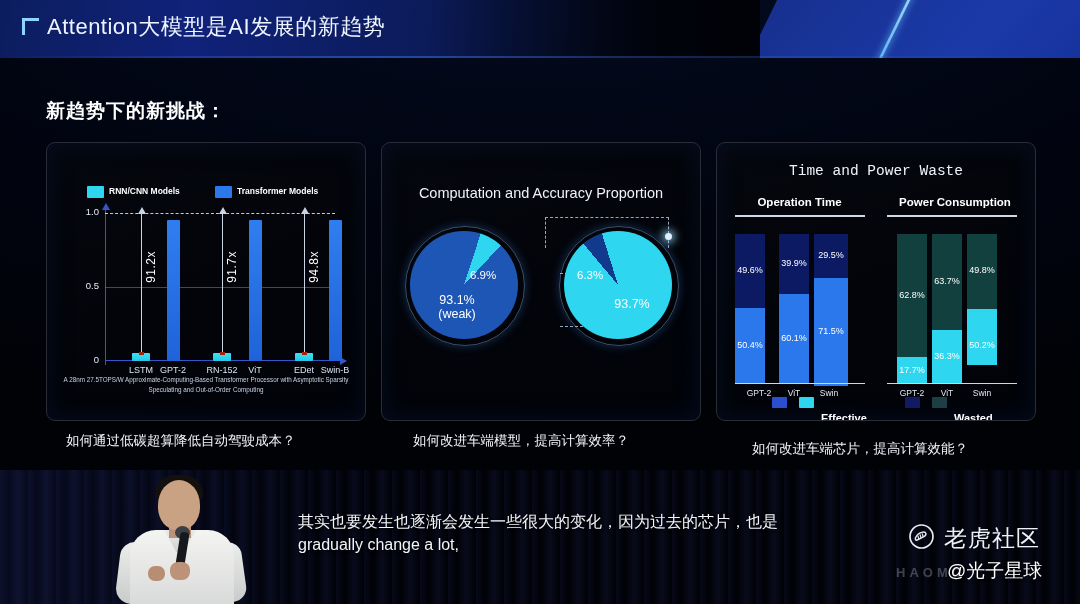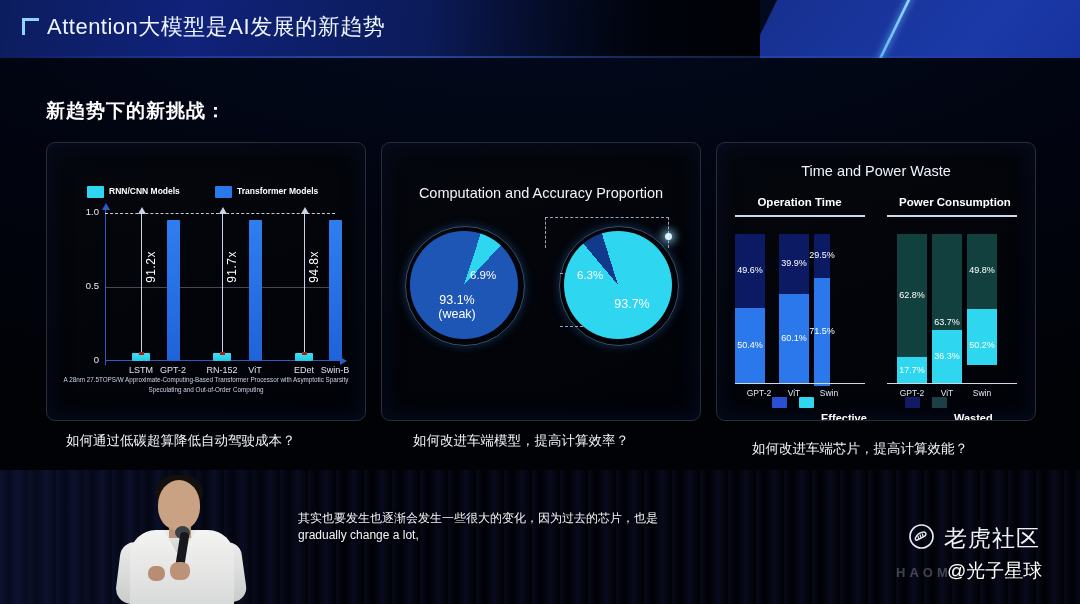--- a/index.html
+++ b/index.html
@@ -89,21 +89,21 @@
   .pie-min{position:absolute;font-size:11.5px;color:#ffffff;white-space:nowrap;}
   .dash-top{position:absolute;left:163px;top:74px;width:122px;height:30px;
             border:1px dashed #9aa6bb;border-bottom:none;}
   .dash-mid{position:absolute;left:178px;top:130px;width:52px;height:52px;
             border:1px dashed #9aa6bb;border-left:none;}
   .spark{position:absolute;left:283px;top:90px;width:7px;height:7px;border-radius:50%;
          background:#dff1ff;box-shadow:0 0 8px 3px rgba(150,220,255,.8);}
 
   
   .c3-title{position:absolute;left:0;top:20px;width:318px;text-align:center;
-            font-size:14.5px;color:#eef3fb;}
+            font-size:14.5px;color:#eef3fb;font-family:Liberation Mono, monospace;}
   .panel-title{position:absolute;top:53px;font-size:11.5px;font-weight:bold;color:#ffffff;
                text-align:center;}
   .panel-rule{position:absolute;top:72px;height:1.5px;background:#cfd8e6;}
   .seg{position:relative;width:100%;}
   .seg span{position:absolute;left:50%;transform:translateX(-50%);
             font-size:9px;color:#ffffff;white-space:nowrap;}
   .bar3{position:absolute;bottom:36px;}
   .base-rule{position:absolute;height:1.5px;background:#cfd8e6;}
   .xl3{position:absolute;font-size:8.5px;color:#e0e7f3;text-align:center;white-space:nowrap;}
   .c3-legend{position:absolute;left:0;bottom:9px;width:318px;height:14px;}
@@ -142,21 +142,21 @@
            background:#17181c;transform:rotate(9deg);}
   .spk-mic-top{position:absolute;left:63px;top:56px;width:15px;height:13px;border-radius:50%;
            background:#3b4046;}
   .spk-hand{position:absolute;left:58px;top:92px;width:20px;height:18px;border-radius:8px;
            background:#bc9278;}
   .spk-hand2{position:absolute;left:36px;top:96px;width:17px;height:15px;border-radius:7px;
            background:#b78d73;}
 
   
   .sub{position:absolute;left:298px;top:510px;width:600px;}
-  .sub-l{font-size:12px;color:#f3f5f9;line-height:1.45;white-space:nowrap;
+  .sub-l{font-size:16px;color:#f3f5f9;line-height:1.45;white-space:nowrap;
          text-shadow:0 1px 3px rgba(0,0,0,.9);}
 
   
   .wm{position:absolute;left:896px;top:565px;font-size:13px;letter-spacing:4px;
       color:rgba(190,200,215,.32);font-weight:bold;}
   .logo{position:absolute;left:908px;top:523px;display:flex;gap:9px;}
   .logo-txt{font-size:23px;color:#eef2f8;letter-spacing:1px;}
   .handle{position:absolute;left:947px;top:558px;font-size:19px;color:#ffffff;
           text-shadow:0 1px 3px rgba(0,0,0,.85);}
 </style>
@@ -266,41 +266,41 @@
             <div class="xl3" style="left: 17px; bottom: 22px; width: 50px;">GPT-2</div>
             <div class="bar3" style="left: 62px; width: 30px; height: 150px;">
               <div class="seg" style="height: 59.85px; background: rgb(11, 26, 99);">
                 <span style="top: 23.925px;">39.9%</span>
               </div>
               <div class="seg" style="height: 90.15px; background: rgb(42, 120, 236);">
                 <span style="top: 39.075px;">60.1%</span>
               </div>
             </div>
             <div class="xl3" style="left: 52px; bottom: 22px; width: 50px;">ViT</div>
-            <div class="bar3" style="left: 97px; width: 16px; height: 150px; text-align: right;">
+            <div class="bar3" style="left: 97px; width: 34px; height: 150px; text-align: right;">
               <div class="seg" style="height: 44.25px; background: rgb(11, 26, 99);">
                 <span style="top: 16.125px;">29.5%</span>
               </div>
               <div class="seg" style="height: 107.25px; background: rgb(42, 120, 236);">
                 <span style="top: 47.625px;">71.5%</span>
               </div>
             </div>
             <div class="xl3" style="left: 87px; bottom: 22px; width: 50px;">Swin</div>
             <div class="bar3" style="left: 180px; width: 30px; height: 150px;">
               <div class="seg" style="height: 123.45px; background: rgb(18, 64, 63);">
                 <span style="top: 55.725px;">62.8%</span>
               </div>
               <div class="seg" style="height: 26.55px; background: rgb(46, 214, 239);">
                 <span style="top: 7.275px;">17.7%</span>
               </div>
             </div>
             <div class="xl3" style="left: 170px; bottom: 22px; width: 50px;">GPT-2</div>
             <div class="bar3" style="left: 215px; width: 30px; height: 150px;">
               <div class="seg" style="height: 95.55px; background: rgb(18, 64, 63);">
-                <span style="top: 41.775px; margin-top: 41px;">63.7%</span>
+                <span style="top: 41.775px;">63.7%</span>
               </div>
               <div class="seg" style="height: 54.45px; background: rgb(46, 214, 239);">
                 <span style="top: 21.225px;">36.3%</span>
               </div>
             </div>
             <div class="xl3" style="left: 205px; bottom: 22px; width: 50px;">ViT</div>
             <div class="bar3" style="left: 250px; width: 30px; height: 150px;">
               <div class="seg" style="height: 74.7px; background: rgb(18, 64, 63);">
                 <span style="top: 31.35px;">49.8%</span>
               </div>

